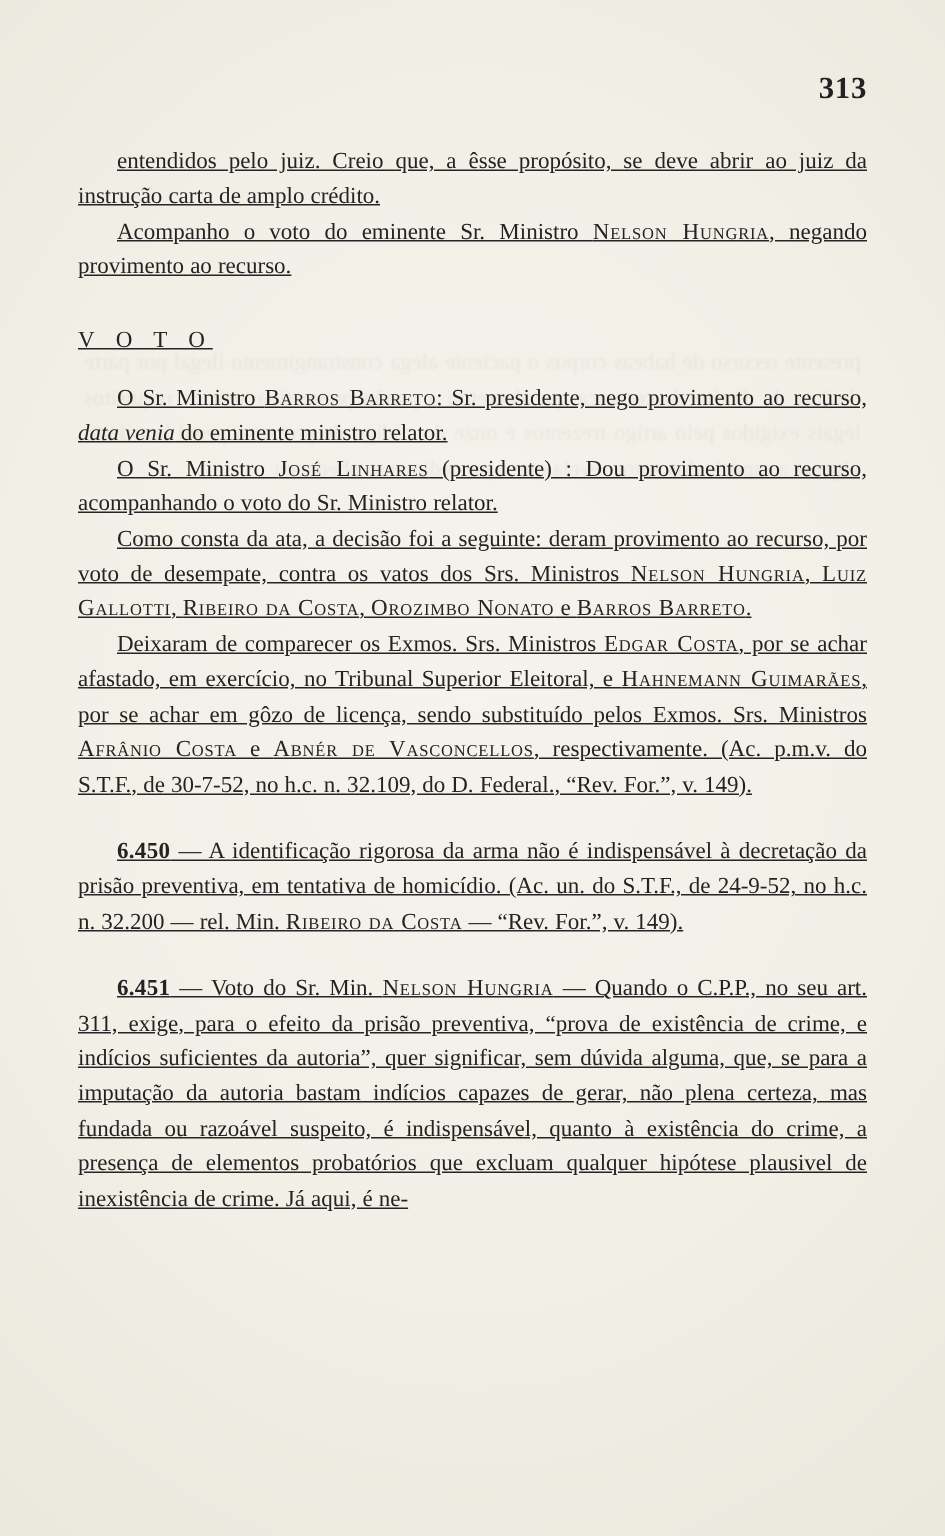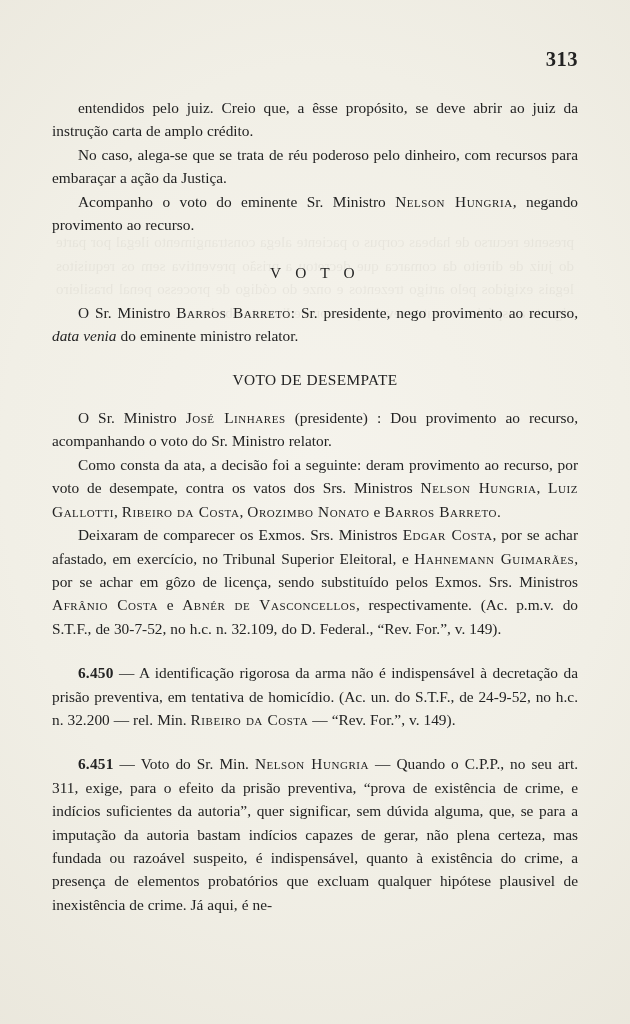--- a/index.html
+++ b/index.html
@@ -78,37 +78,37 @@
     color: #222;
     text-align: center;
   }
 
   
   .column {
     position: absolute;
     top: 96px;
     left: 0;
     width: 526px;
+    text-decoration: underline;
   }
 
   p.para {
     margin: 0;
     font-size: 15.35px;
     line-height: 23.4px;
     text-align: justify;
     text-justify: inter-word;
     word-spacing: 0.18px;
     color: #232323;
   }
   p.indent { text-indent: 26px; }
 
   
   .heading {
     margin: 0;
-    text-align: center;
     color: #232323;
     font-size: 15.4px;
     line-height: 23.4px;
   }
   .heading-voto {
     letter-spacing: 5.2px;
     padding-top: 25px;
     padding-bottom: 16px;
   }
   .heading-desempate {
@@ -147,29 +147,27 @@
   <div class="sheet">
 
     <div class="runhead">
       <div class="runhead-folio">313</div>
     </div>
 
     <div class="column">
 
       <p class="para indent"><span>entendidos pelo juiz.   Creio que, a êsse propósito, se deve abrir ao juiz da instrução carta de amplo crédito.</span></p>
 
-      <p class="para indent"><span>No caso, alega-se que se trata de réu poderoso pelo dinheiro, com recursos para embaraçar a ação da Justiça.</span></p>
 
       <p class="para indent"><span>Acompanho o voto do eminente Sr. Ministro </span><span class="sc">Nelson Hungria</span><span>, negando provimento ao recurso.</span></p>
 
       <div class="heading heading-voto">V O T O</div>
 
       <p class="para indent"><span>O Sr. Ministro </span><span class="sc">Barros  Barreto</span><span>: Sr. presidente, nego provimento ao recurso, </span><span class="ital">data venia</span><span> do eminente ministro relator.</span></p>
 
-      <div class="heading heading-desempate">VOTO DE DESEMPATE</div>
 
       <p class="para indent"><span>O Sr. Ministro </span><span class="sc">José Linhares</span><span> (presidente) : Dou provimento ao recurso, acompanhando o voto do Sr. Ministro relator.</span></p>
 
 
       <p class="para indent"><span>Como consta da ata, a decisão foi a seguinte: deram provimento ao recurso, por voto de desempate, contra os vatos dos Srs. Ministros </span><span class="sc">Nelson Hungria</span><span>, </span><span class="sc">Luiz Gallotti</span><span>, </span><span class="sc">Ribeiro da Costa</span><span>, </span><span class="sc">Orozimbo Nonato</span><span> e </span><span class="sc">Barros Barreto</span><span>.</span></p>
 
       <p class="para indent"><span>Deixaram de comparecer os Exmos. Srs. Ministros </span><span class="sc">Edgar Costa</span><span>, por se achar afastado, em exercício, no Tribunal Superior Eleitoral, e </span><span class="sc">Hahnemann Guimarães</span><span>, por se achar em gôzo de licença, sendo substituído pelos Exmos. Srs. Ministros </span><span class="sc">Afrânio Costa</span><span> e </span><span class="sc">Abnér de Vasconcellos</span><span>, respectivamente. (Ac. p.m.v. do S.T.F., de 30-7-52, no h.c. n. 32.109, do D. Federal., “Rev. For.”, v. 149).</span></p>
 
       <div class="block-gap-lg"></div>
 

